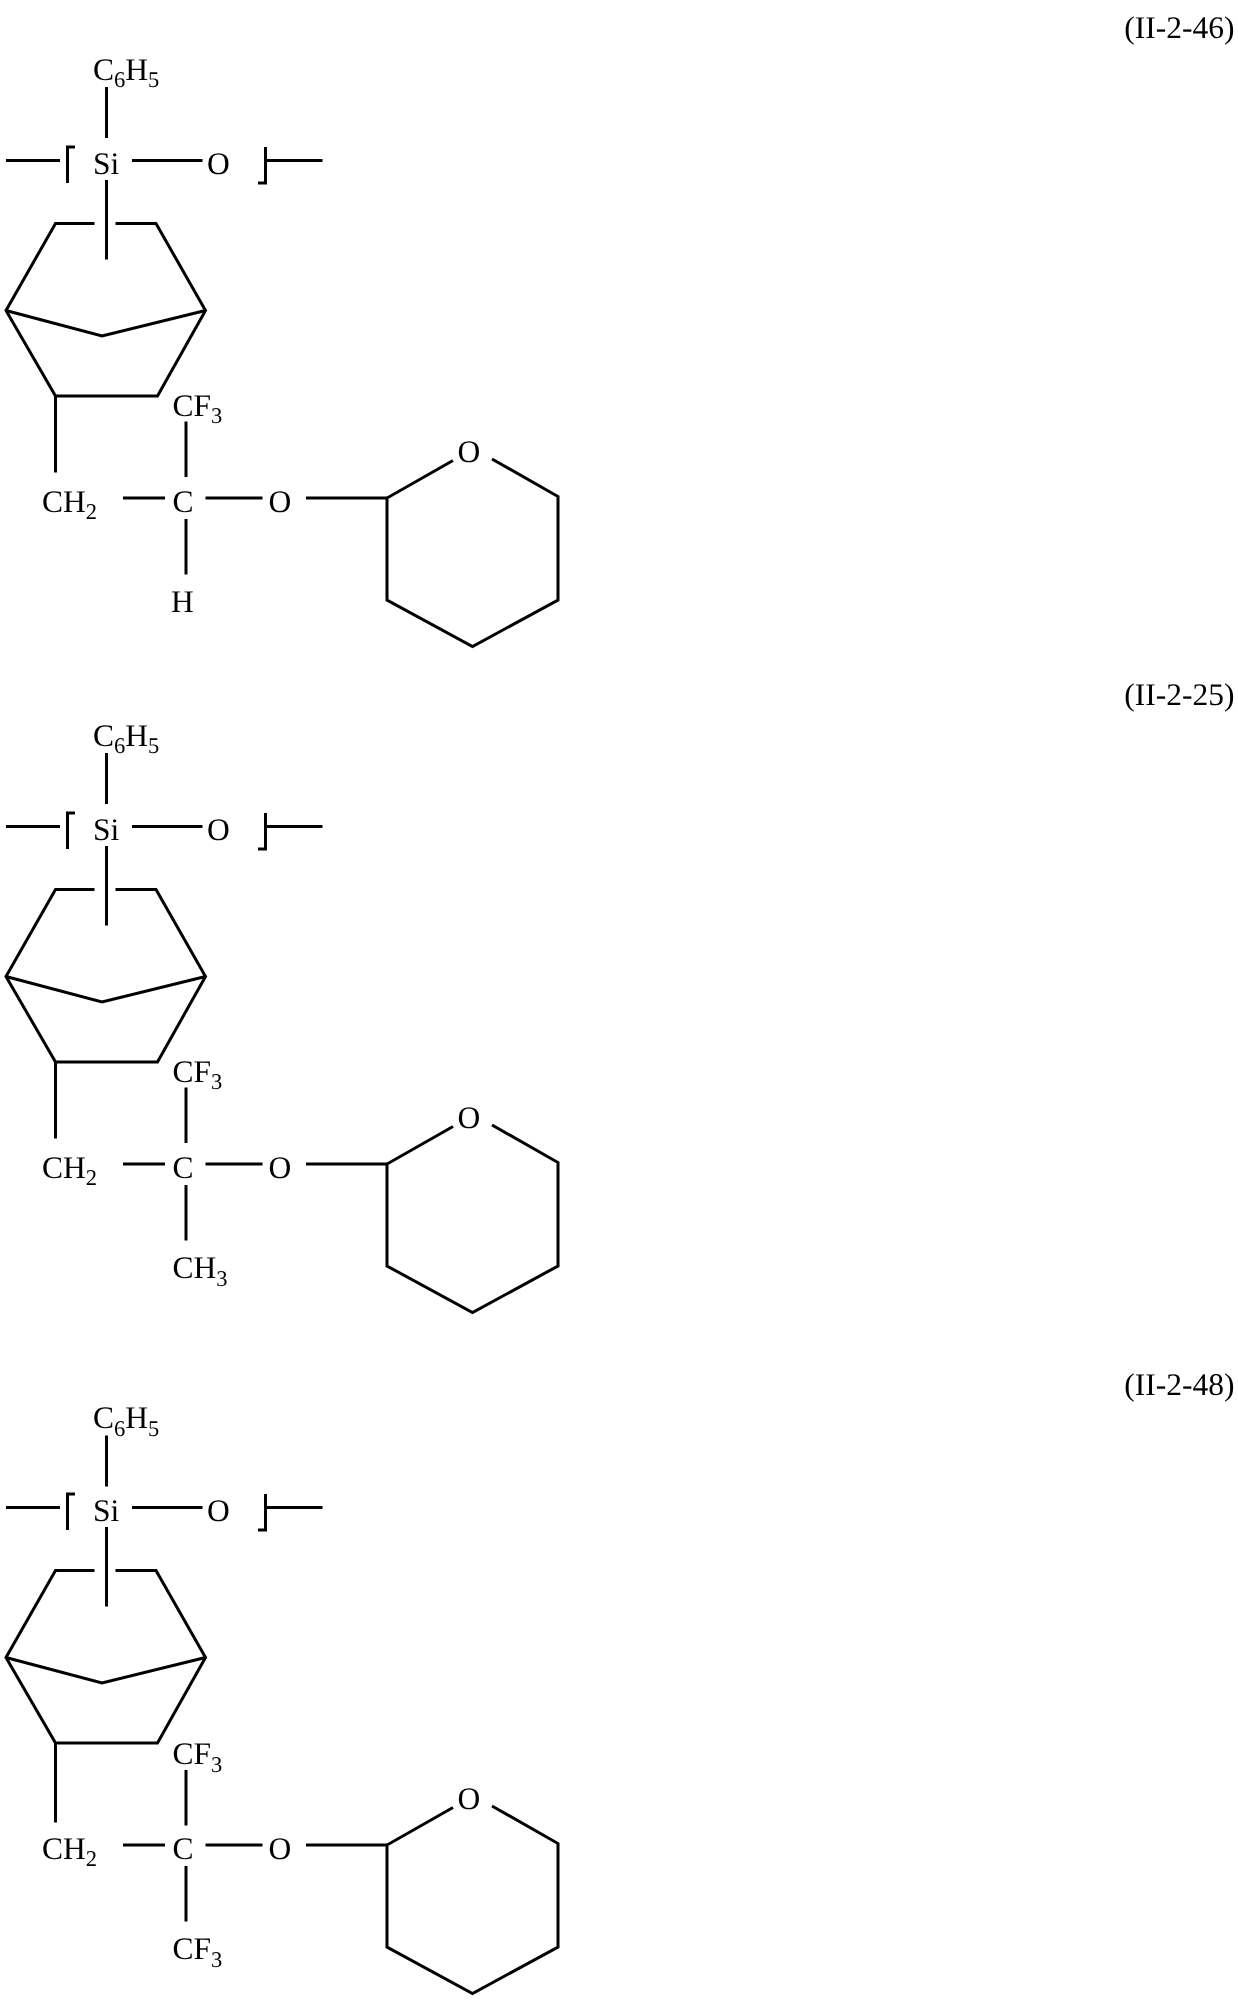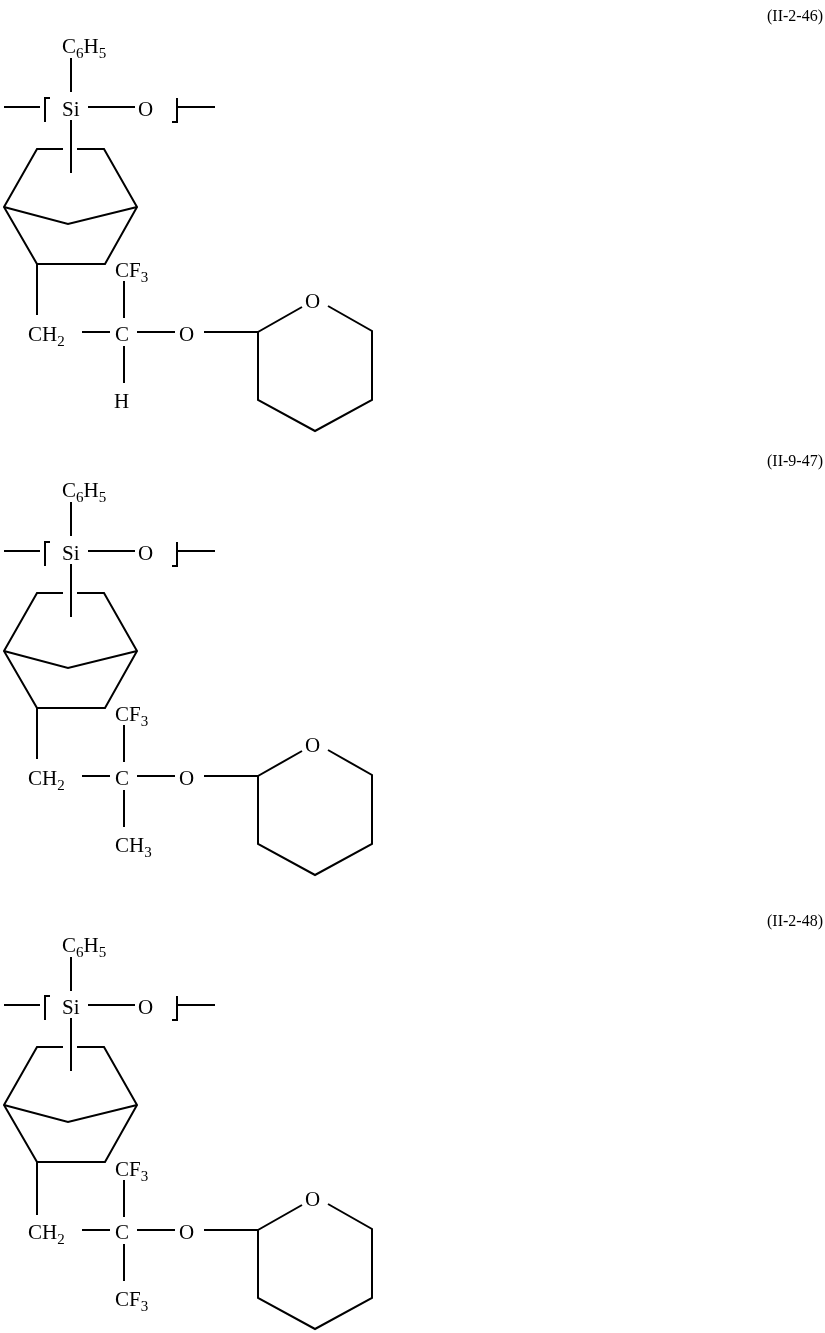--- a/index.html
+++ b/index.html
@@ -1,19 +1,19 @@
 <!DOCTYPE html>
 <html><head>
 <meta charset="utf-8">
 <style>
   html, body { margin: 0; padding: 0; background: #ffffff; }
   body { width: 825px; height: 1333px; position: relative; overflow: hidden;
          font-family: "Liberation Serif", "DejaVu Serif", serif; color: #000; }
   .block { position: absolute; left: 0; width: 825px; height: 445px; }
-  .label { position: absolute; right: 2px; font-size: 16px; line-height: 1; text-align: center; }
+  .label { position: absolute; right: 2px; font-size: 21px; line-height: 1; text-align: center; }
   svg { position: absolute; left: 0; top: 0; overflow: visible; }
   svg text { font-family: "Liberation Serif", "DejaVu Serif", serif; font-size: 21px; fill: #000; }
   svg .sub { font-size: 15px; }
   svg line, svg polyline { stroke: #000; stroke-width: 2; fill: none; }
 </style>
 </head>
 <body>
 
 <div class="block" style="top:0px;">
   <div class="label" style="top:8px;">(II-2-46)</div>
@@ -45,21 +45,21 @@
     <line x1="137" y1="332" x2="175" y2="332"></line>
     <text x="179" y="341">O</text>
     <line x1="204" y1="332" x2="258" y2="332"></line>
 
     <polyline points="302,307 258,332 258,400 315,431 372,400 372,331 328,306"></polyline>
     <text x="305" y="308">O</text>
   </svg>
 </div>
 
 <div class="block" style="top:447px;">
-  <div class="label" style="top:6px;">(II-9-47)</div>
+  <div class="label" style="top:6px;">(II-2-25)</div>
   <svg width="825" height="445">
     <text x="62" y="50"><tspan>C</tspan><tspan class="sub" dy="5">6</tspan><tspan dy="-5">H</tspan><tspan class="sub" dy="5">5</tspan></text>
     <line x1="71" y1="55" x2="71" y2="89"></line>
     <line x1="4" y1="104" x2="40" y2="104"></line>
     <polyline points="50,95 45,95 45,119"></polyline>
     <text x="62" y="113">Si</text>
     <line x1="88" y1="104" x2="135" y2="104"></line>
     <text x="138" y="113">O</text>
     <polyline points="172,119 177,119 177,95"></polyline>
     <line x1="177" y1="104" x2="215" y2="104"></line>

